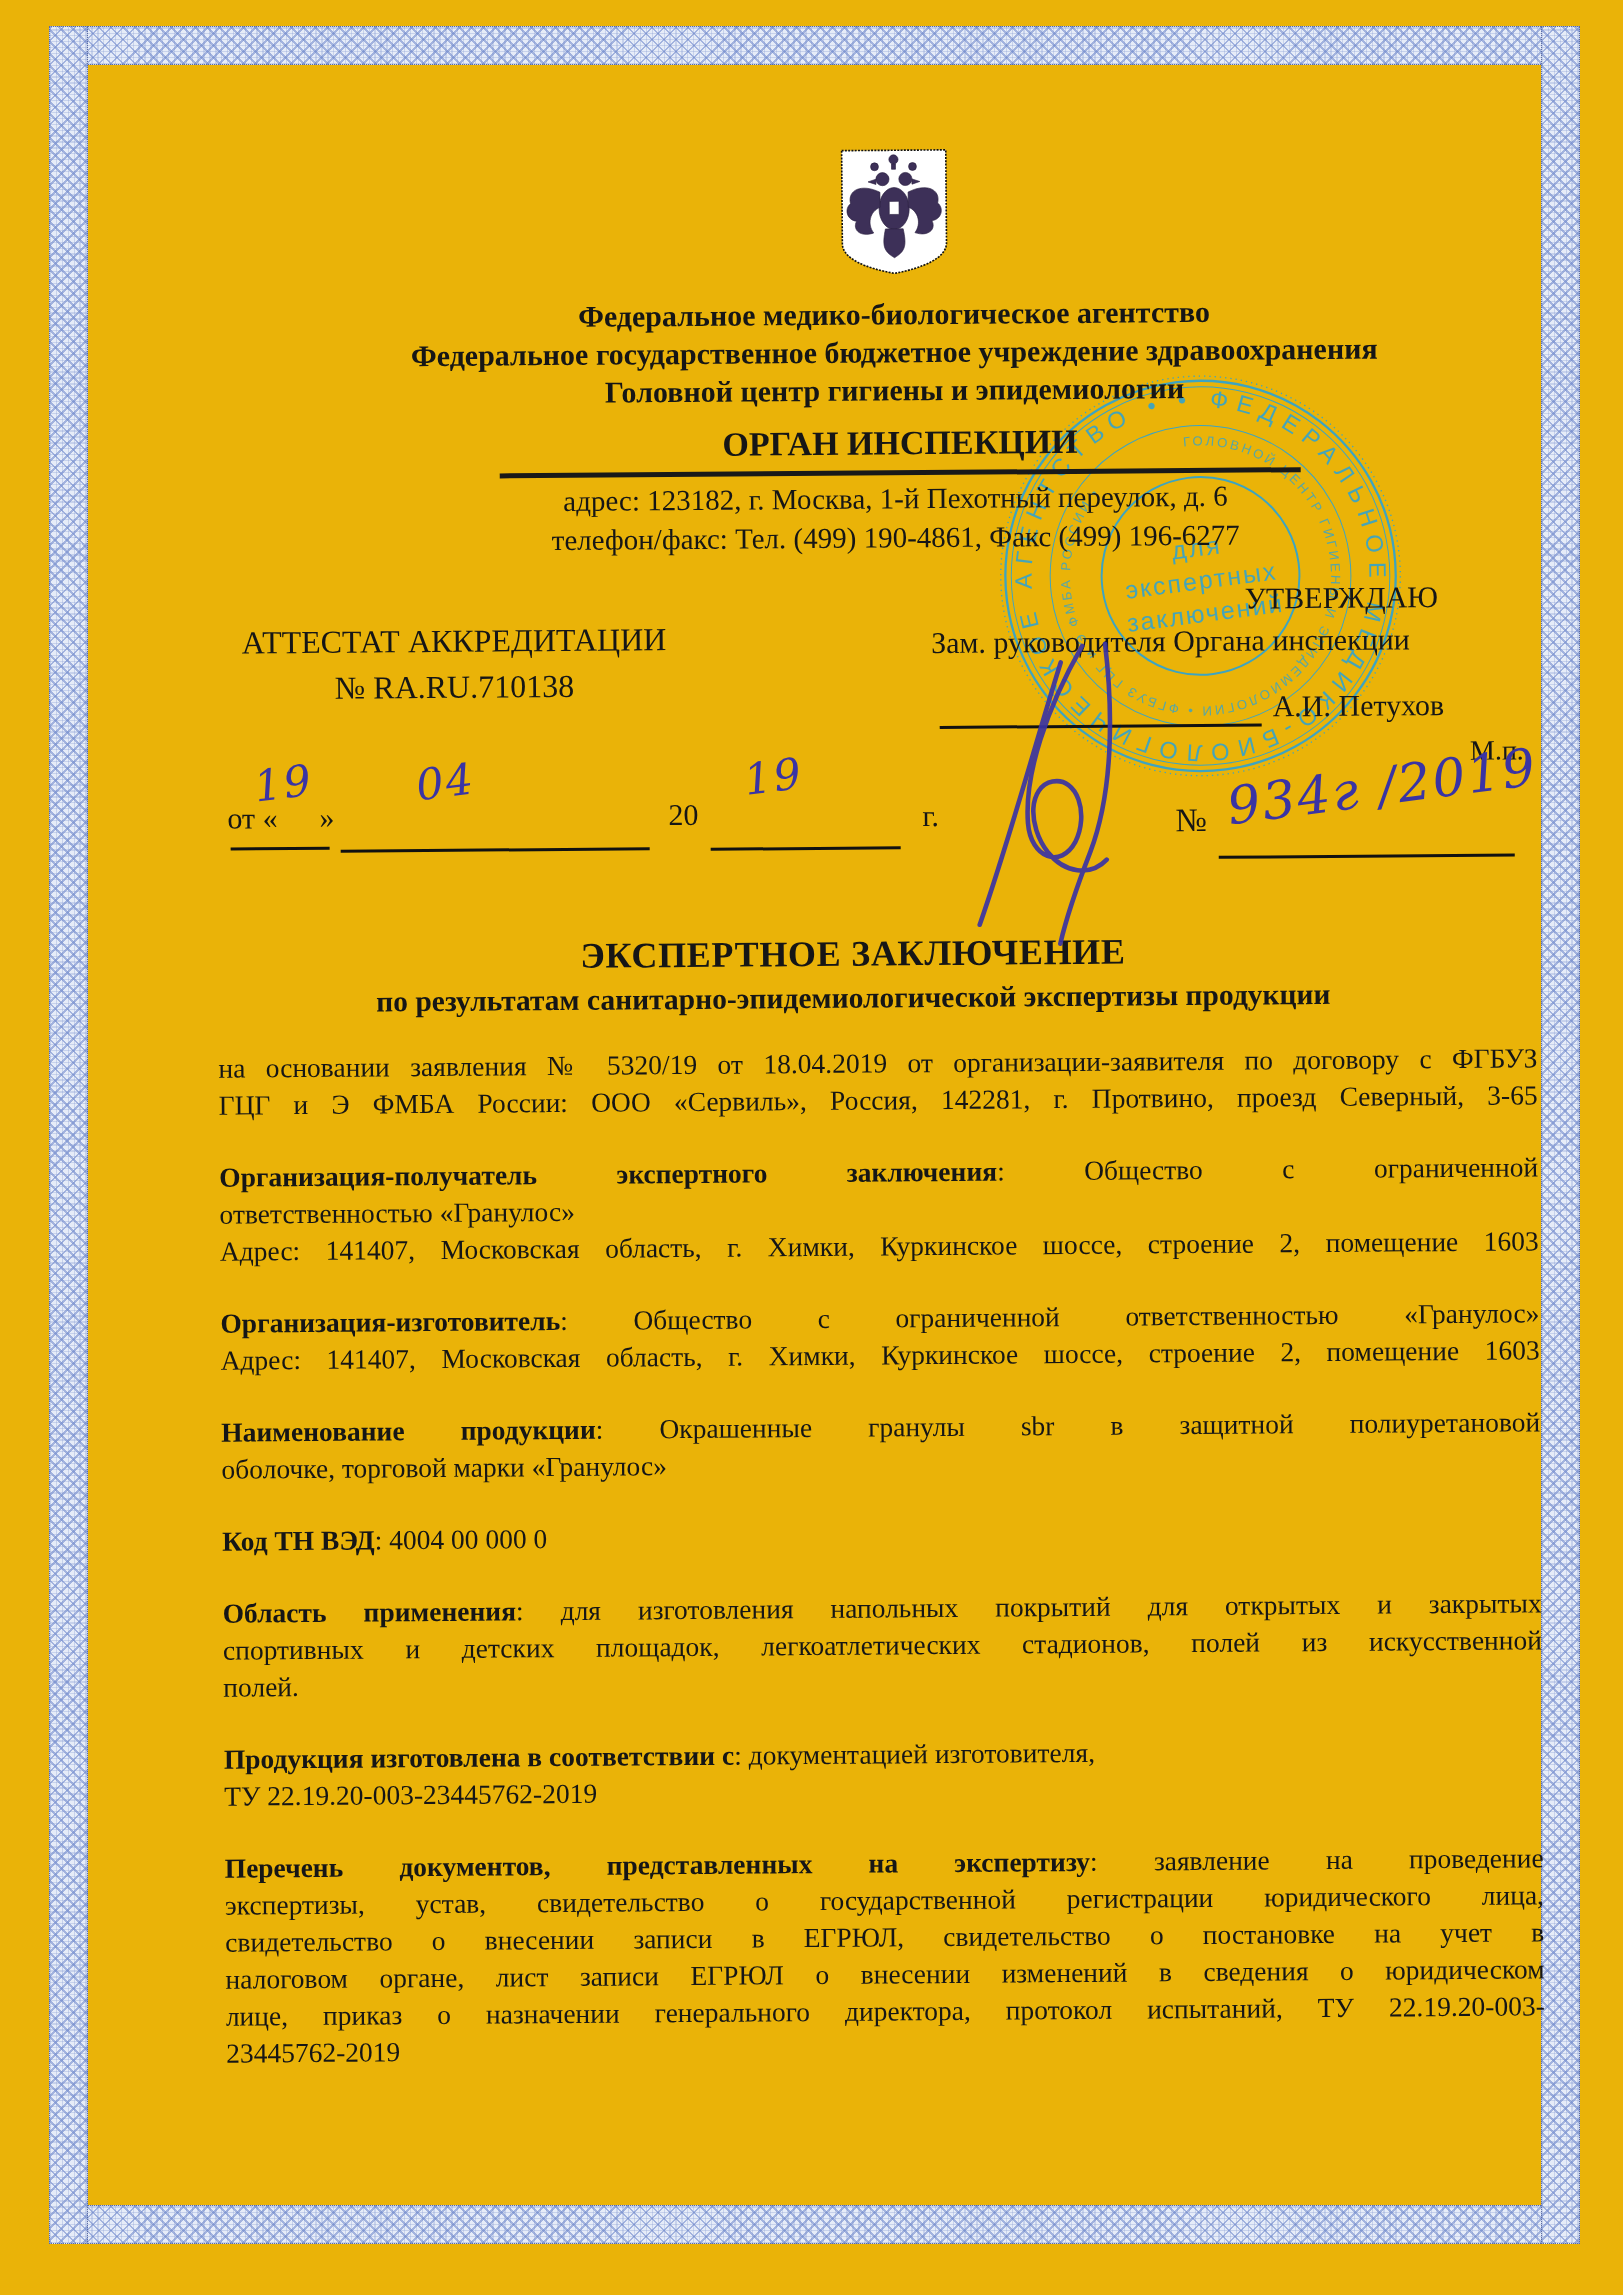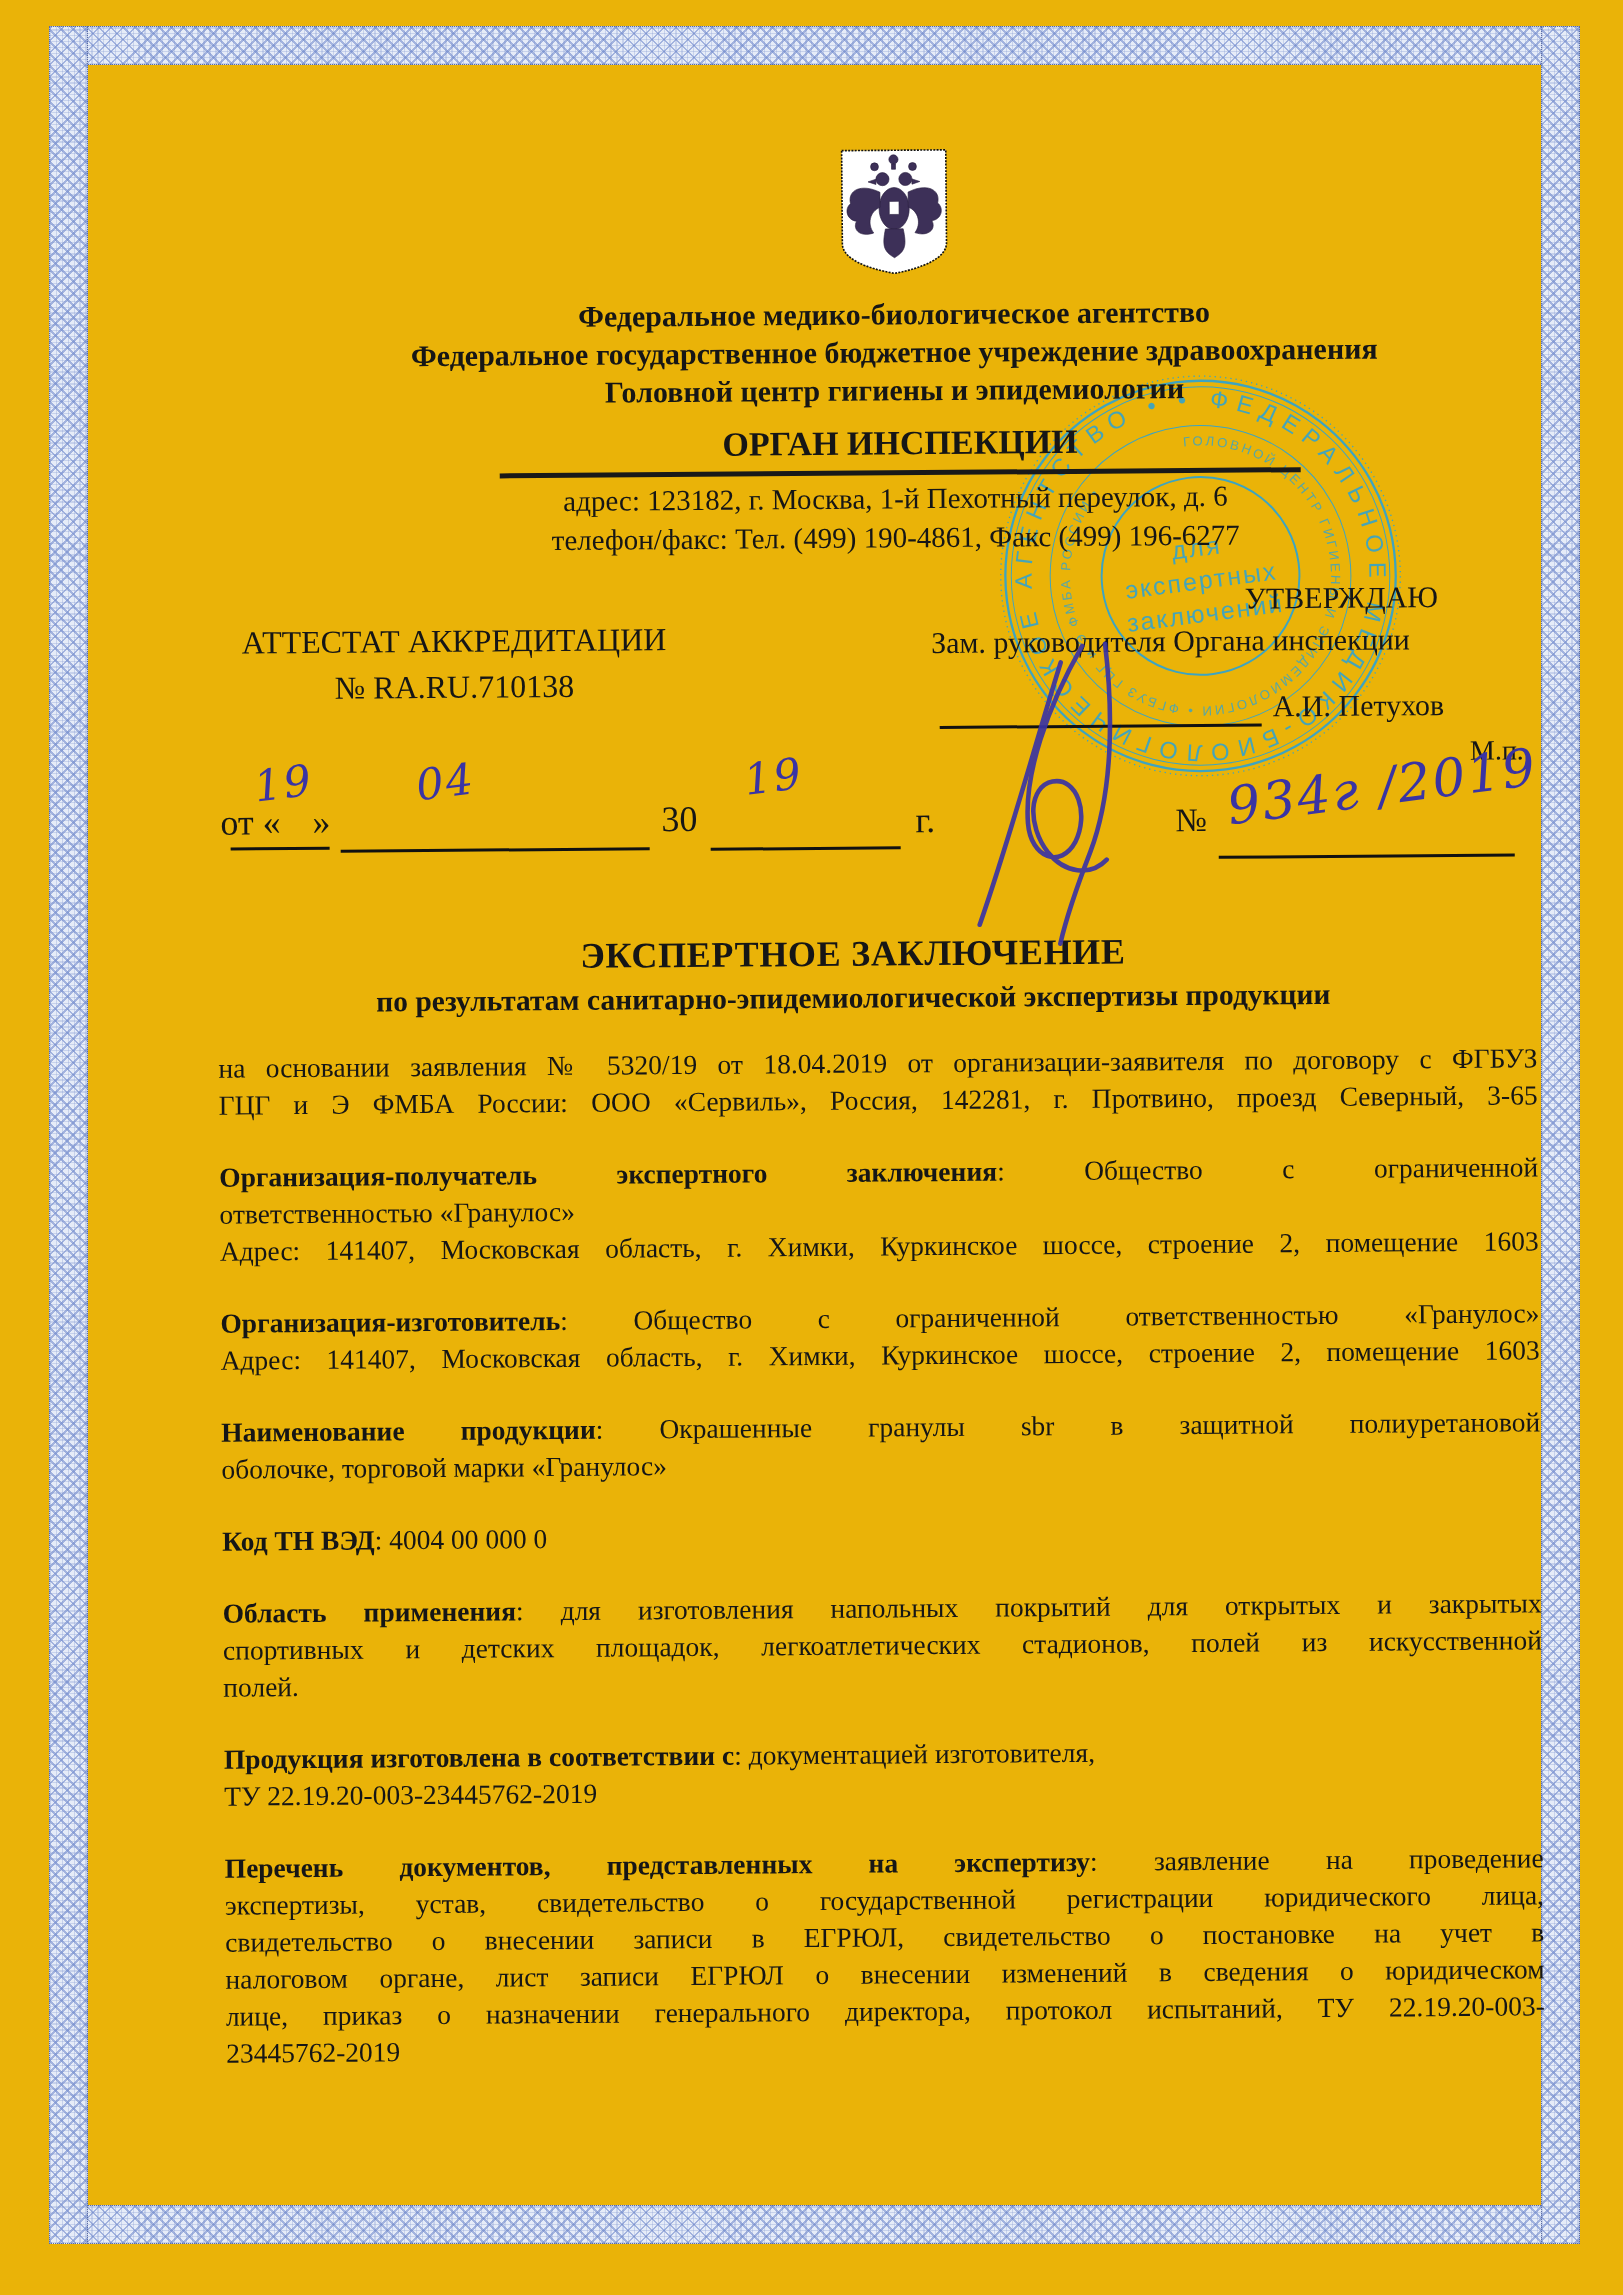--- a/index.html
+++ b/index.html
@@ -27,21 +27,21 @@
   .inspection{left:505px;top:425px;width:801px;font-weight:bold;font-size:34px;
               padding-bottom:7.9px;border-bottom:5.9px solid #191919;}
   .addr{left:177px;top:480px;width:1447px;font-size:29px;line-height:39px;}
   .accred{left:232px;top:615px;width:452px;font-size:32px;line-height:46px;}
   .approve-label{left:1249px;top:585px;font-size:30px;}
   .approver-title{left:935px;top:627px;font-size:30px;}
   .sig-line{left:943px;top:693px;width:322px;height:34px;border-bottom:3.3px solid #111;}
   .approver-name{left:1276px;top:693px;font-size:30px;}
   .seal-note{left:1473px;top:740px;font-size:28px;text-align:center;}
   
-  .f46{font-size:36px;}
+  .f46{font-size:30px;margin-left:7px;}
   .uline{border-bottom:3.3px solid #111;height:0;}
   .hw{font-family:"DejaVu Serif", serif;font-style:italic;color:#3a34a4;
       transform:rotate(-7deg);letter-spacing:2px;z-index:3;}
   
   .title{left:131px;top:933px;width:1447px;font-weight:bold;font-size:36px;letter-spacing:0.7px;}
   .subtitle{left:131px;top:982px;width:1447px;font-weight:bold;font-size:29.5px;}
   
   .paragraphs{left:219px;top:1045px;width:1319px;font-size:27.5px;}
   .para{margin-bottom:35px;}
   .line{line-height:37px;}
@@ -104,21 +104,21 @@
     <div class="abs sig-line"></div>
     <div class="abs approver-name">А.И. Петухов</div>
     <div class="abs seal-note">М.п.</div>
 
     <span class="abs f46" style="left:223px;top:797px;">от «</span>
     <span class="abs hw" style="left:257px;top:754px;font-size:43px;">19</span>
     <span class="abs f46" style="left:315px;top:797px;">»</span>
     <div class="abs uline" style="left:233px;top:843px;width:99px;"></div>
     <div class="abs uline" style="left:343px;top:846px;width:309px;"></div>
     <span class="abs hw" style="left:419px;top:754px;font-size:43px;">04</span>
-    <span class="abs f46" style="left:664px;top:797px;">30</span>
+    <span class="abs f46" style="left:664px;top:797px;">20</span>
     <div class="abs uline" style="left:713px;top:847px;width:190px;"></div>
     <span class="abs hw" style="left:747px;top:751px;font-size:43px;">19</span>
     <span class="abs f46" style="left:918px;top:800px;">г.</span>
 
     <span class="abs" style="left:1178px;top:805px;font-size:33px;">№</span>
     <span class="abs hw" style="left:1229px;top:761px;font-size:52px;">934г /2019</span>
     <div class="abs uline" style="left:1221px;top:859px;width:296px;"></div>
 
     <div class="abs title center">ЭКСПЕРТНОЕ ЗАКЛЮЧЕНИЕ</div>
     <div class="abs subtitle center">по результатам санитарно-эпидемиологической экспертизы продукции</div>

